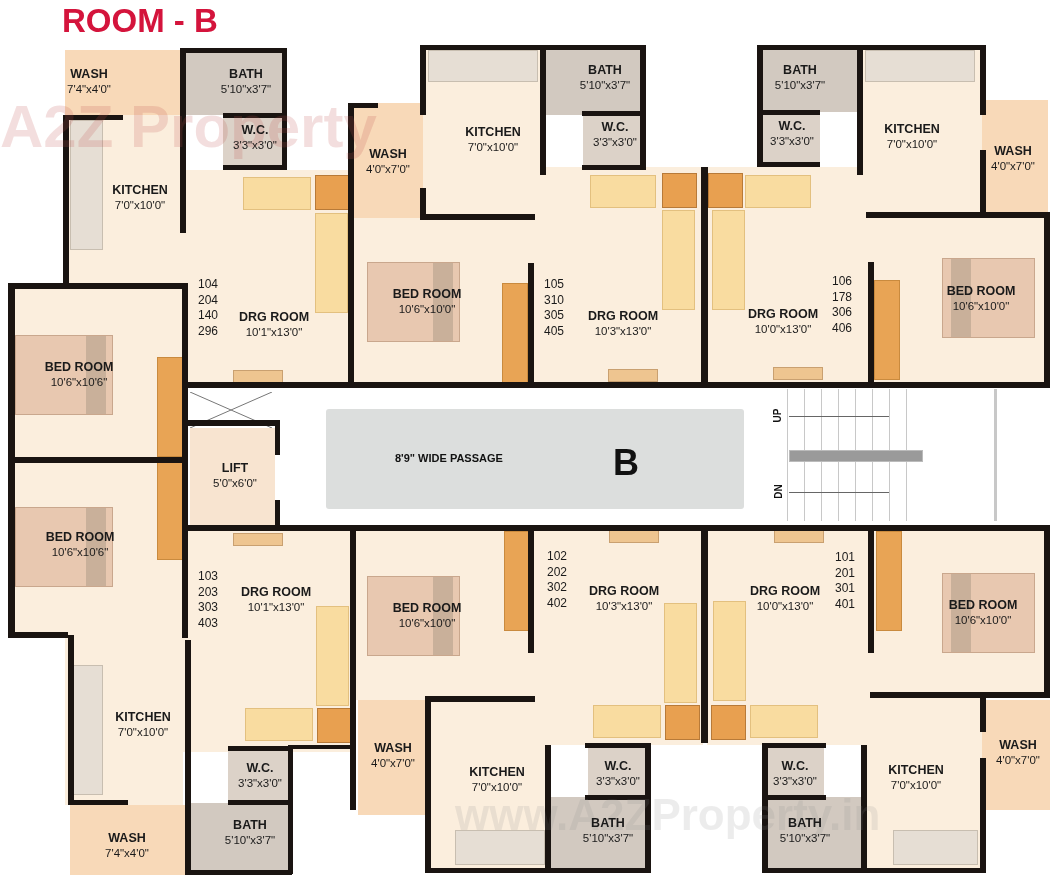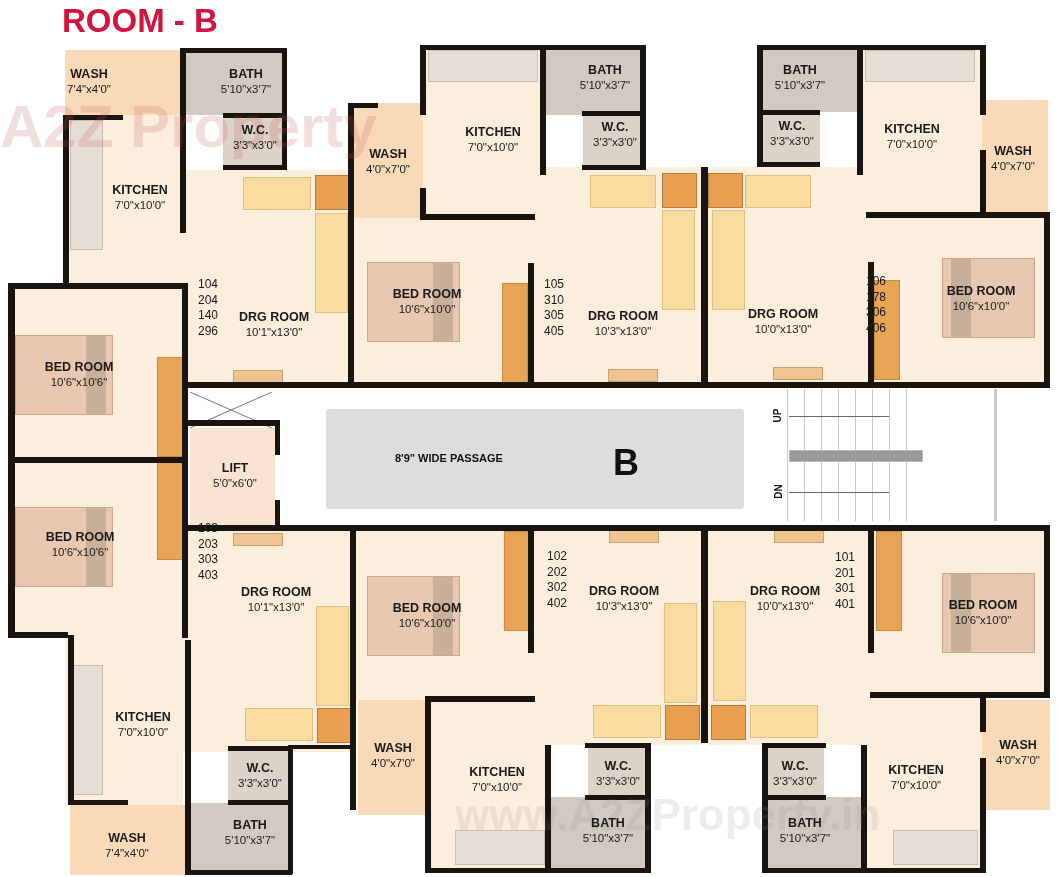--- a/index.html
+++ b/index.html
@@ -283,21 +283,21 @@
 
 <div class="lbl" style="left:235px;top:461px;">
     <span class="n">LIFT</span>
     <span class="d">5'0"x6'0"</span>
   </div>
 
 <div class="lbl" style="left:80px;top:530px;">
     <span class="n">BED ROOM</span>
     <span class="d">10'6"x10'6"</span>
   </div>
-<div class="nums" style="left:198px;top:521px;">
+<div class="nums" style="left:198px;top:569px;">
     <span>103</span>
     <span>203</span>
     <span>303</span>
     <span>403</span>
   </div>
 <div class="lbl" style="left:276px;top:585px;">
     <span class="n">DRG ROOM</span>
     <span class="d">10'1"x13'0"</span>
   </div>
 <div class="lbl" style="left:143px;top:710px;">
@@ -361,21 +361,21 @@
     <span class="d">7'0"x10'0"</span>
   </div>
 <div class="lbl" style="left:1013px;top:144px;">
     <span class="n">WASH</span>
     <span class="d">4'0"x7'0"</span>
   </div>
 <div class="lbl" style="left:783px;top:307px;">
     <span class="n">DRG ROOM</span>
     <span class="d">10'0"x13'0"</span>
   </div>
-<div class="nums" style="left:866px;top:274px;">
+<div class="nums" style="left:832px;top:274px;">
     <span>106</span>
     <span>178</span>
     <span>306</span>
     <span>406</span>
   </div>
 <div class="lbl" style="left:981px;top:284px;">
     <span class="n">BED ROOM</span>
     <span class="d">10'6"x10'0"</span>
   </div>
 

